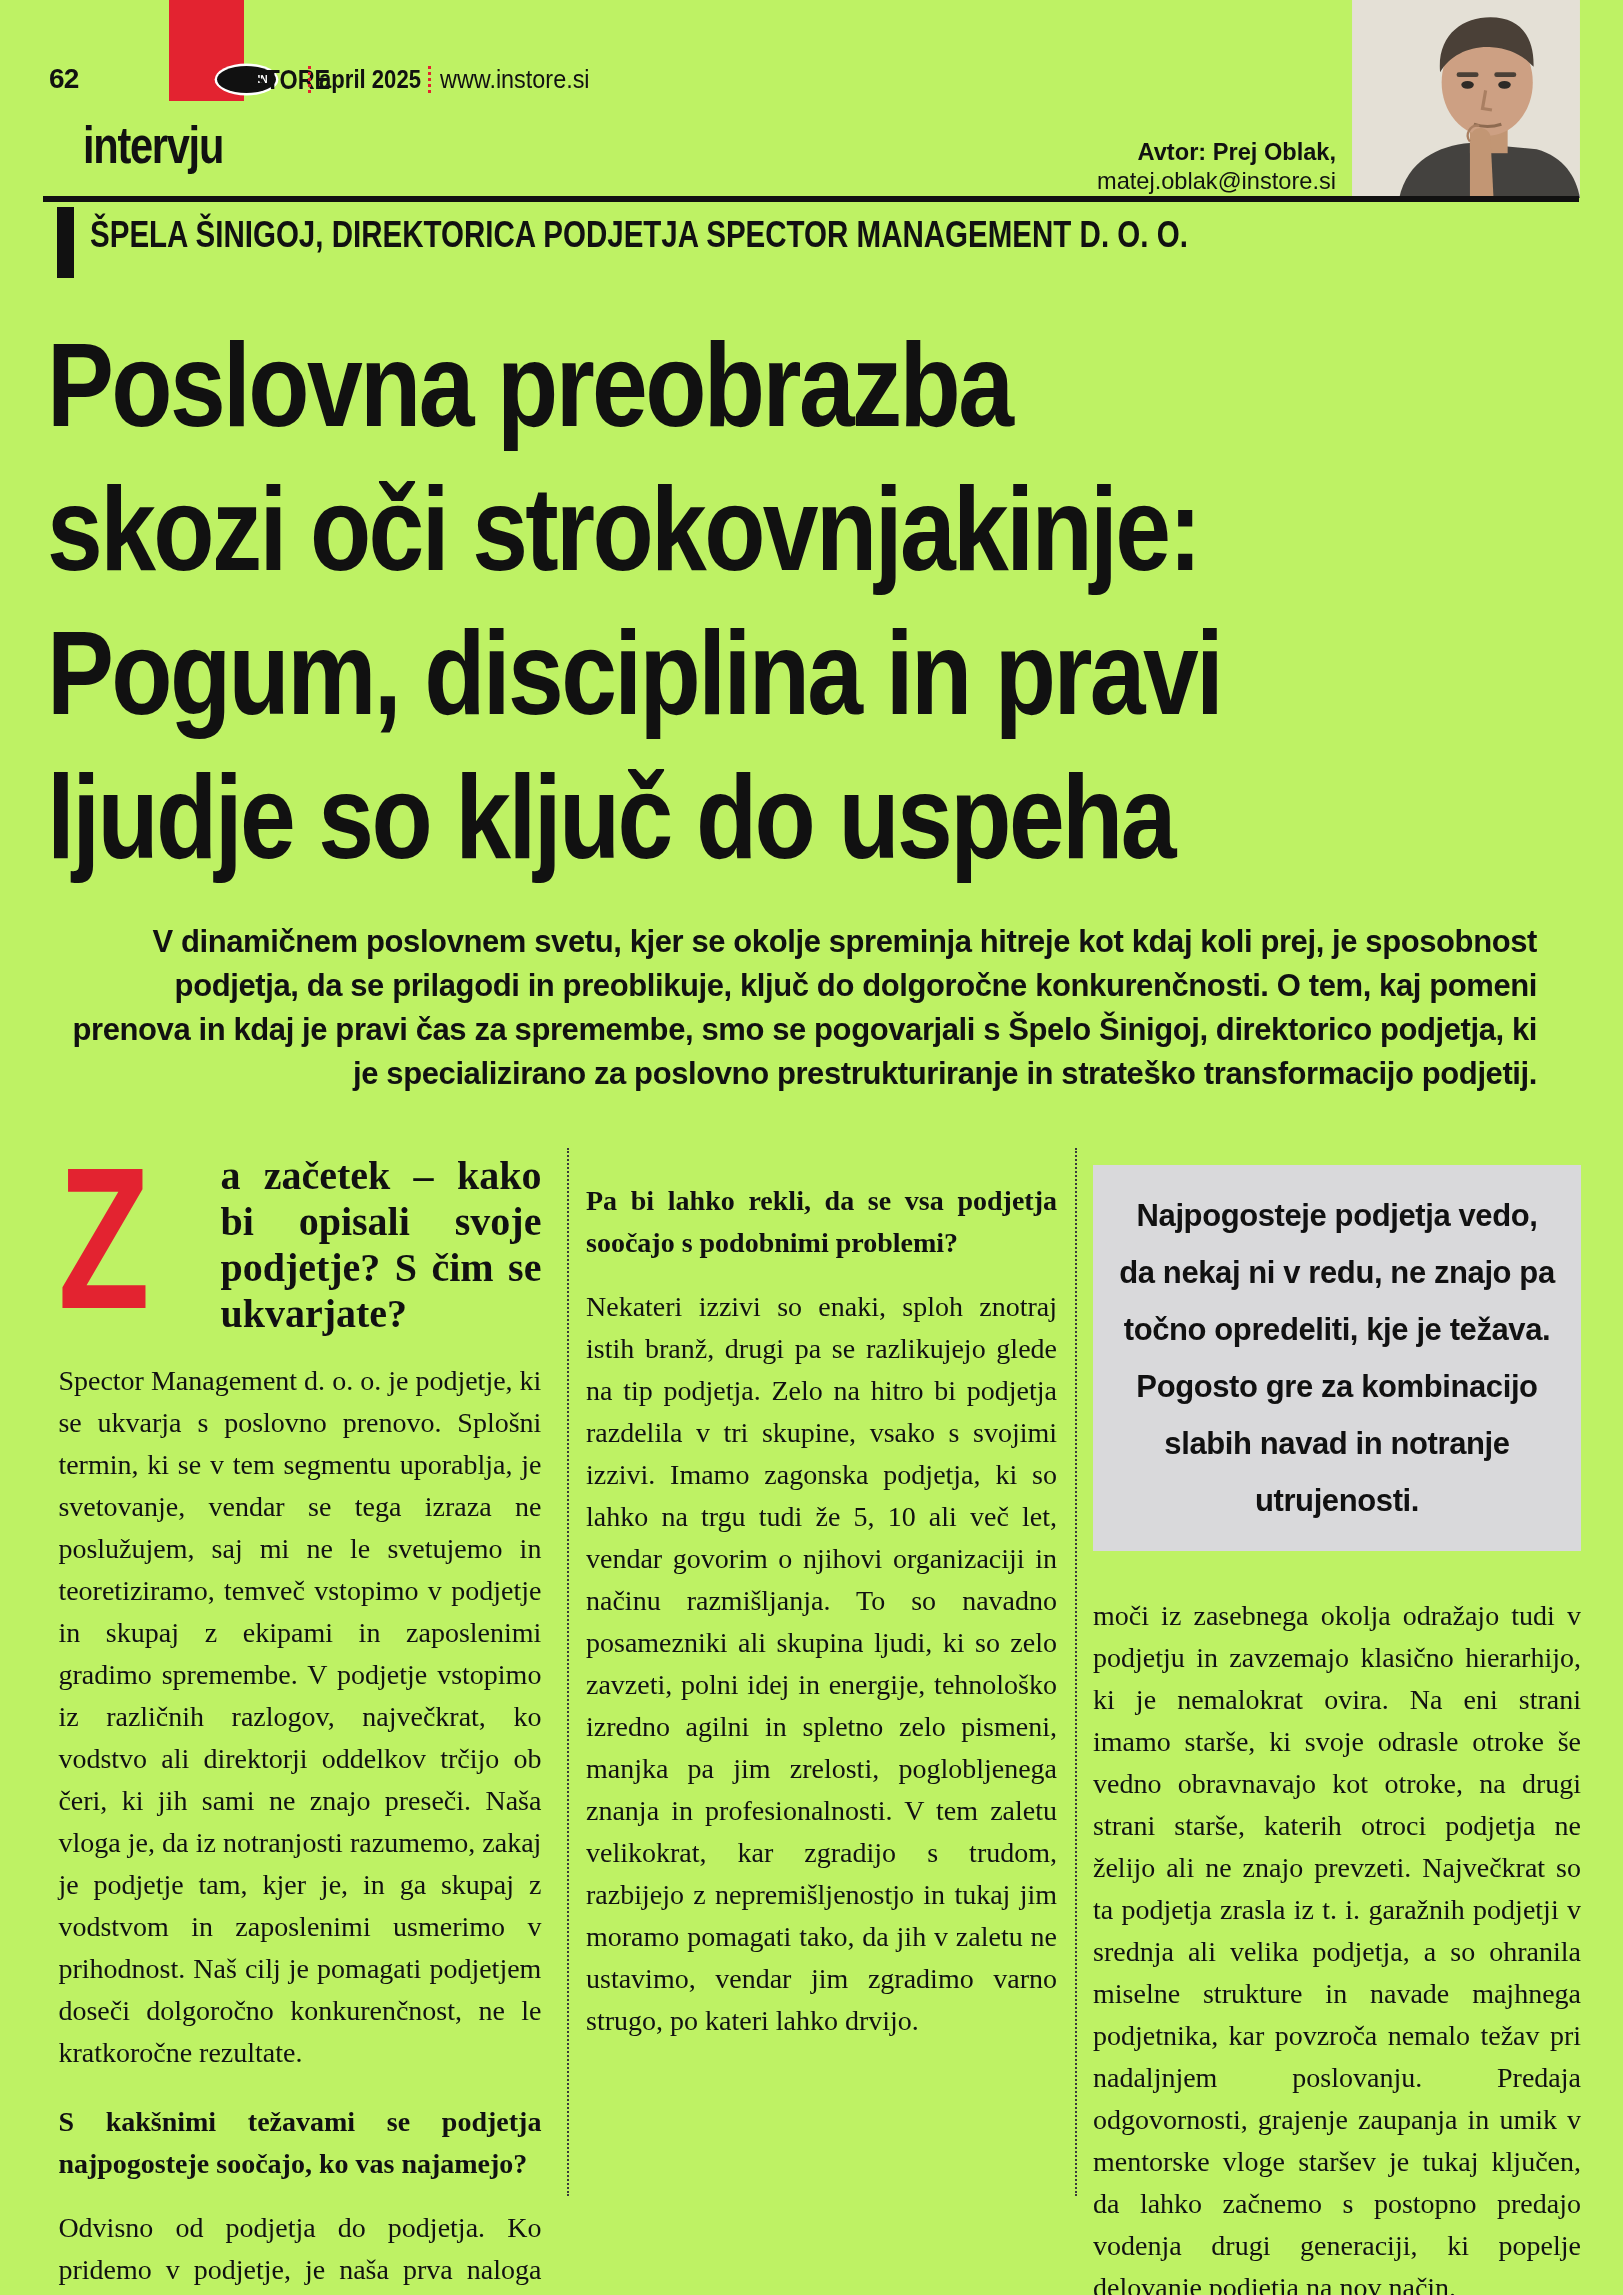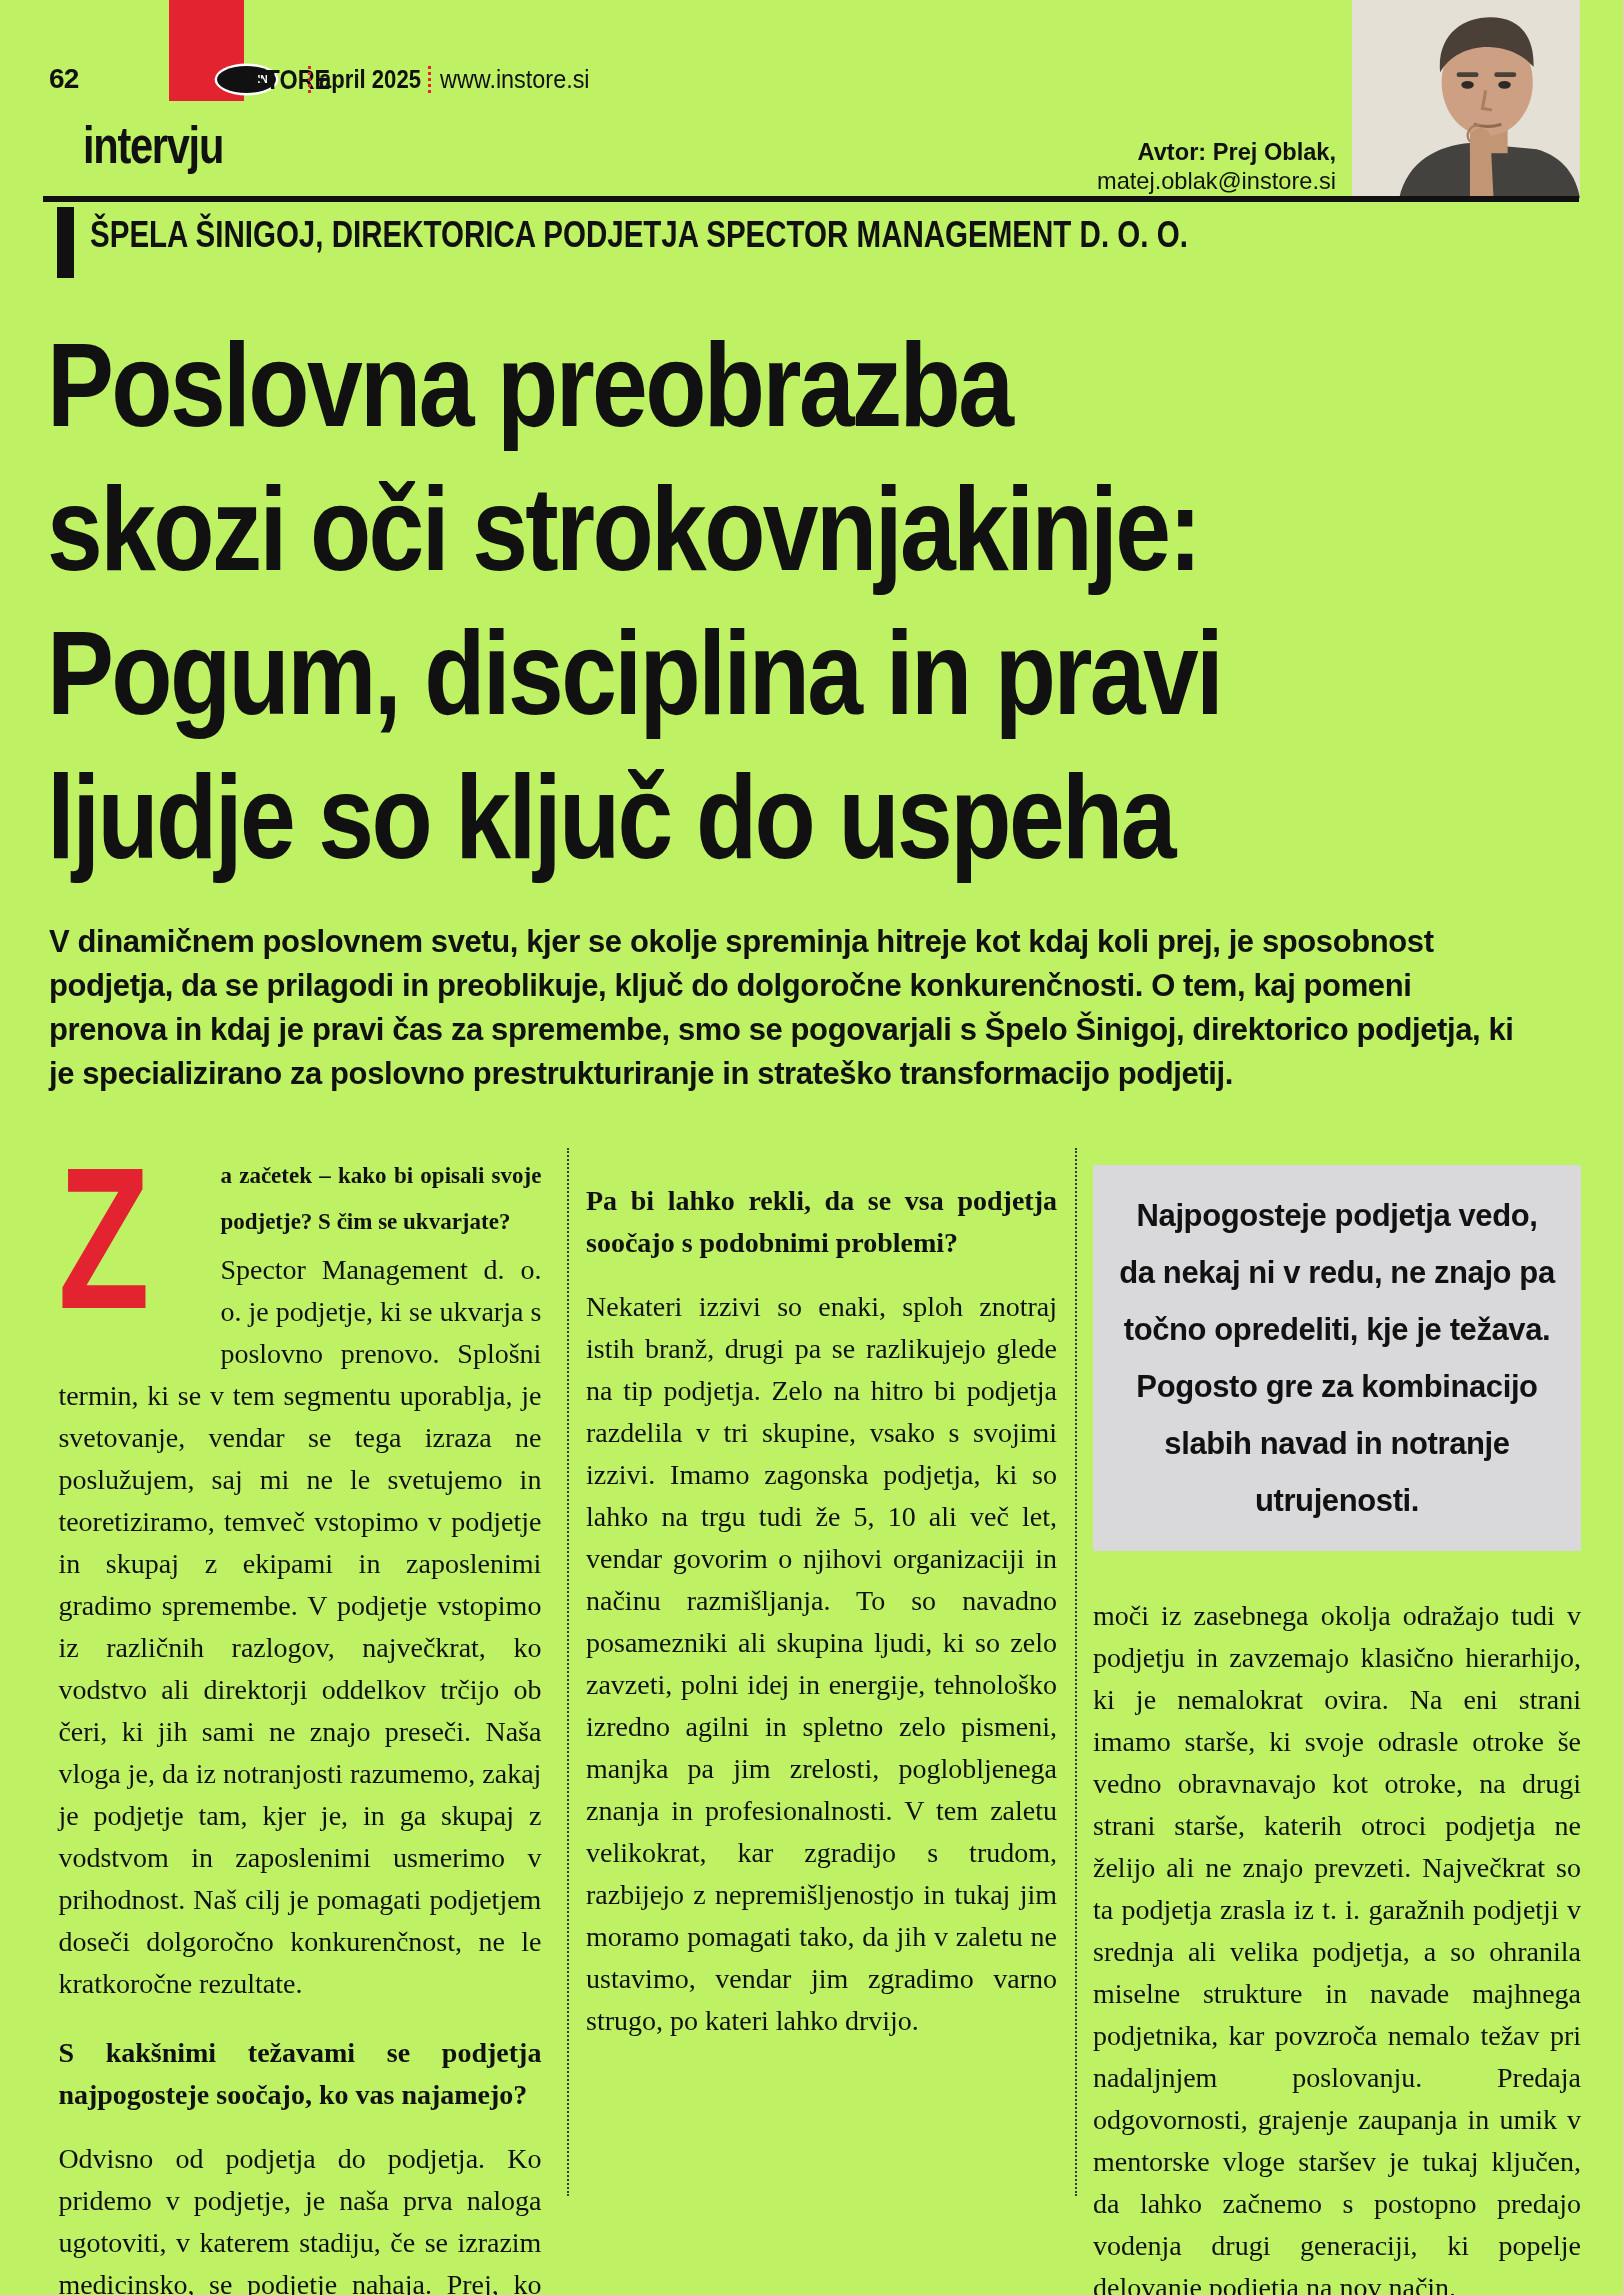--- a/index.html
+++ b/index.html
@@ -33,32 +33,32 @@
   .kicker-bar{position:absolute;left:57px;top:207px;width:17.3px;height:71px;background:#111;}
   .kicker{position:absolute;left:90px;top:214px;font-family:"Liberation Sans",sans-serif;
           font-size:36px;font-weight:800;white-space:nowrap;transform:scaleX(.82);
           transform-origin:0 0;letter-spacing:0;}
   
   .headline{position:absolute;left:47px;top:313px;}
   .headline div{font-family:"Liberation Sans",sans-serif;font-size:118px;font-weight:900;
                 line-height:144px;letter-spacing:-3.1px;white-space:nowrap;transform:scaleX(.85);
                 transform-origin:0 0;}
   .lead{position:absolute;left:49px;top:920px;width:1488px;font-family:"Liberation Sans",sans-serif;
-        font-size:31px;font-weight:700;line-height:44px;letter-spacing:-0.4px;}
+        font-size:31px;font-weight:700;line-height:44px;letter-spacing:-0.4px;text-align:right;}
   
   .columns{position:absolute;left:49px;top:1148px;width:1531px;height:1056px;}
   .col{position:absolute;top:4.7px;font-size:28px;line-height:42px;text-align:justify;}
   .col1{left:9.4px;width:483px;} .col2{left:537px;width:471px;} .col3{left:1044px;width:488px;}
   .vsep{position:absolute;top:0;height:1048px;width:0;border-left:2.4px dotted #3a3a3a;}
   .vsep1{left:518px;} .vsep2{left:1026px;}
   .dropcap-box{float:left;width:151px;height:181px;margin:6.3px 11px 0 0;overflow:visible;}
   .dropcap{font-family:"Liberation Sans",sans-serif;font-size:203px;font-weight:900;line-height:157px;
            color:#e32330;transform:scaleX(.74);transform-origin:0 0;display:inline-block;}
   .question{font-weight:700;margin:0 0 22px 0;}
-  .question.first{font-size:23px;line-height:46px;margin-bottom:4px;}
+  .question.first{font-size:40px;line-height:46px;margin-bottom:23px;}
   .answer{margin:0 0 23.6px 0;}
   .answer:last-child{margin-bottom:0;}
   .subhead-gap{margin-top:27px;font-family:Liberation Serif, serif;}
   .pull-quote{background:#d9d9db;margin:12.6px 0 44px 0;padding:22px 22px;text-align:center;
               font-family:"Liberation Sans",sans-serif;font-size:31px;font-weight:700;
               line-height:57px;letter-spacing:-0.4px;text-align-last:center;}
 </style>
 </head>
 <body>
 

